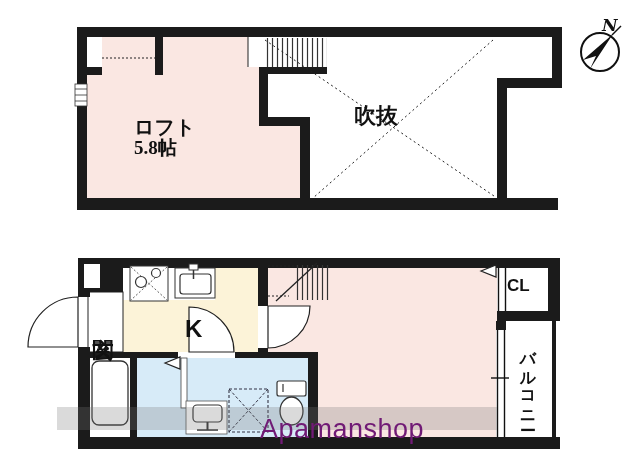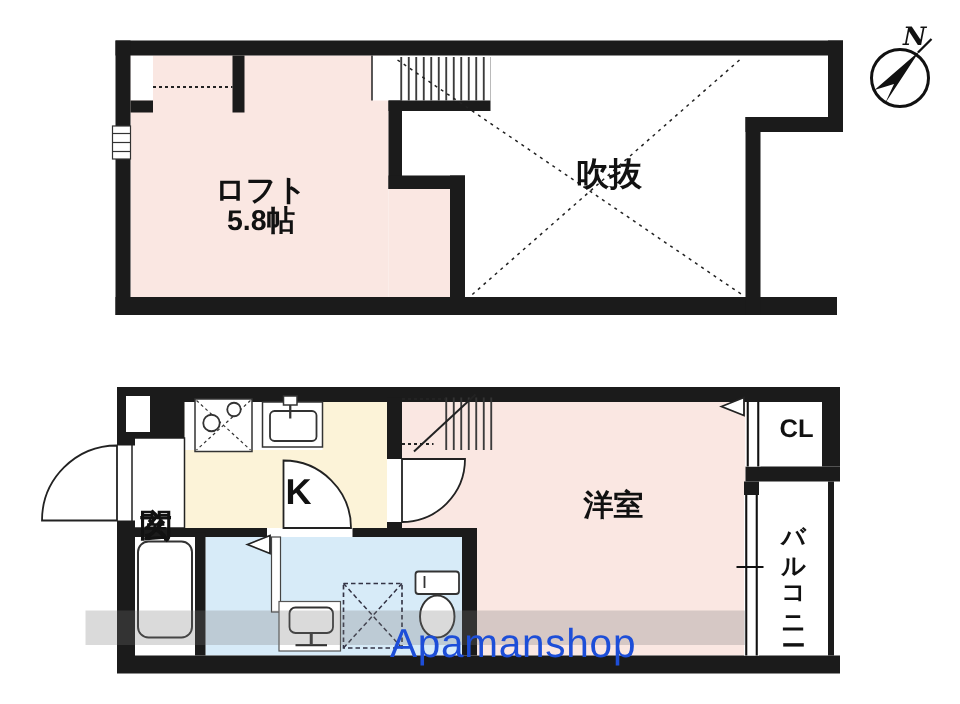--- a/index.html
+++ b/index.html
@@ -1,28 +1,28 @@
 <!DOCTYPE html>
 <html><head>
 <meta charset="utf-8">
 <style>
   html,body{margin:0;padding:0;background:#fff;}
   #stage{position:relative;width:640px;height:469px;background:#fff;overflow:hidden;
          font-family:"Liberation Sans","DejaVu Sans",sans-serif;}
   #plan-svg{position:absolute;left:0;top:0;}
   .w{fill:#1b1b1b;}
-  .lbl{position:absolute;color:#111;font-weight:bold;text-align:center;line-height:1.05;white-space:nowrap;}
+  .lbl{position:absolute;color:#111;font-weight:bold;text-align:left;line-height:1.05;white-space:nowrap;}
   .vlbl{position:absolute;color:#111;font-weight:bold;writing-mode:vertical-rl;text-orientation:mixed;
         text-align:center;line-height:1;}
   #compass-n{position:absolute;font-family:"DejaVu Serif","Liberation Serif",serif;
              font-style:italic;font-weight:bold;color:#111;}
   #watermark-band{position:absolute;left:57px;top:407px;width:440px;height:23px;
                   background:rgba(120,120,120,0.27);}
   #watermark-text{position:absolute;left:260px;top:414px;font-size:27px;font-weight:normal;
-                  color:#1d4ed8;letter-spacing:0.5px;}
+                  color:#701a75;letter-spacing:0.5px;}
 </style>
 </head>
 <body>
 
 <div id="stage">
 
 <svg id="plan-svg" width="640" height="469" viewBox="0 0 640 469">
   <defs>
     <pattern id="hatch" width="5" height="5" patternUnits="userSpaceOnUse">
       <line x1="2.5" y1="0" x2="2.5" y2="5" stroke="#333" stroke-width="1.2"></line>
@@ -169,22 +169,21 @@
       <line x1="283" y1="384" x2="283" y2="392" stroke="#333" stroke-width="1.2"></line>
       <ellipse cx="291.5" cy="411" rx="11.5" ry="14" fill="#fff" stroke="#333" stroke-width="1.3"></ellipse>
     </g>
   </g>
 </svg>
 
 <div id="watermark-band"></div>
 <div id="watermark-text">Apamanshop</div>
 
 <div class="lbl" style="left:134px;top:117px;width:80px;font-size:20px;">ロフト</div>
-<div class="lbl" style="left:134px;top:138px;width:80px;font-size:19px;">5.8帖</div>
-<div class="lbl" style="left:366px;top:104px;width:80px;font-size:22px;">吹抜</div>
+<div class="lbl" style="left:134px;top:138px;width:80px;font-size:19px;font-family:Liberation Serif, serif;">5.8帖</div>
+<div class="lbl" style="left:354px;top:104px;width:80px;font-size:22px;">吹抜</div>
 <div class="vlbl" style="left:93px;top:297px;height:54px;font-size:21px;letter-spacing:3px;">玄関</div>
 <div class="lbl" style="left:185px;top:316px;width:28px;font-size:24px;">K</div>
-<div class="lbl" style="left:369px;top:327px;width:80px;font-size:20px;">洋室</div>
 <div class="lbl" style="left:507px;top:277px;width:48px;font-size:17px;">CL</div>
 <div class="vlbl" style="left:520px;top:328px;height:106px;font-size:16px;letter-spacing:2px;">バルコニー</div>
 <div id="compass-n" style="left:602px;top:15px;font-size:17px;">N</div>
 
 </div>
 
 </body></html>

